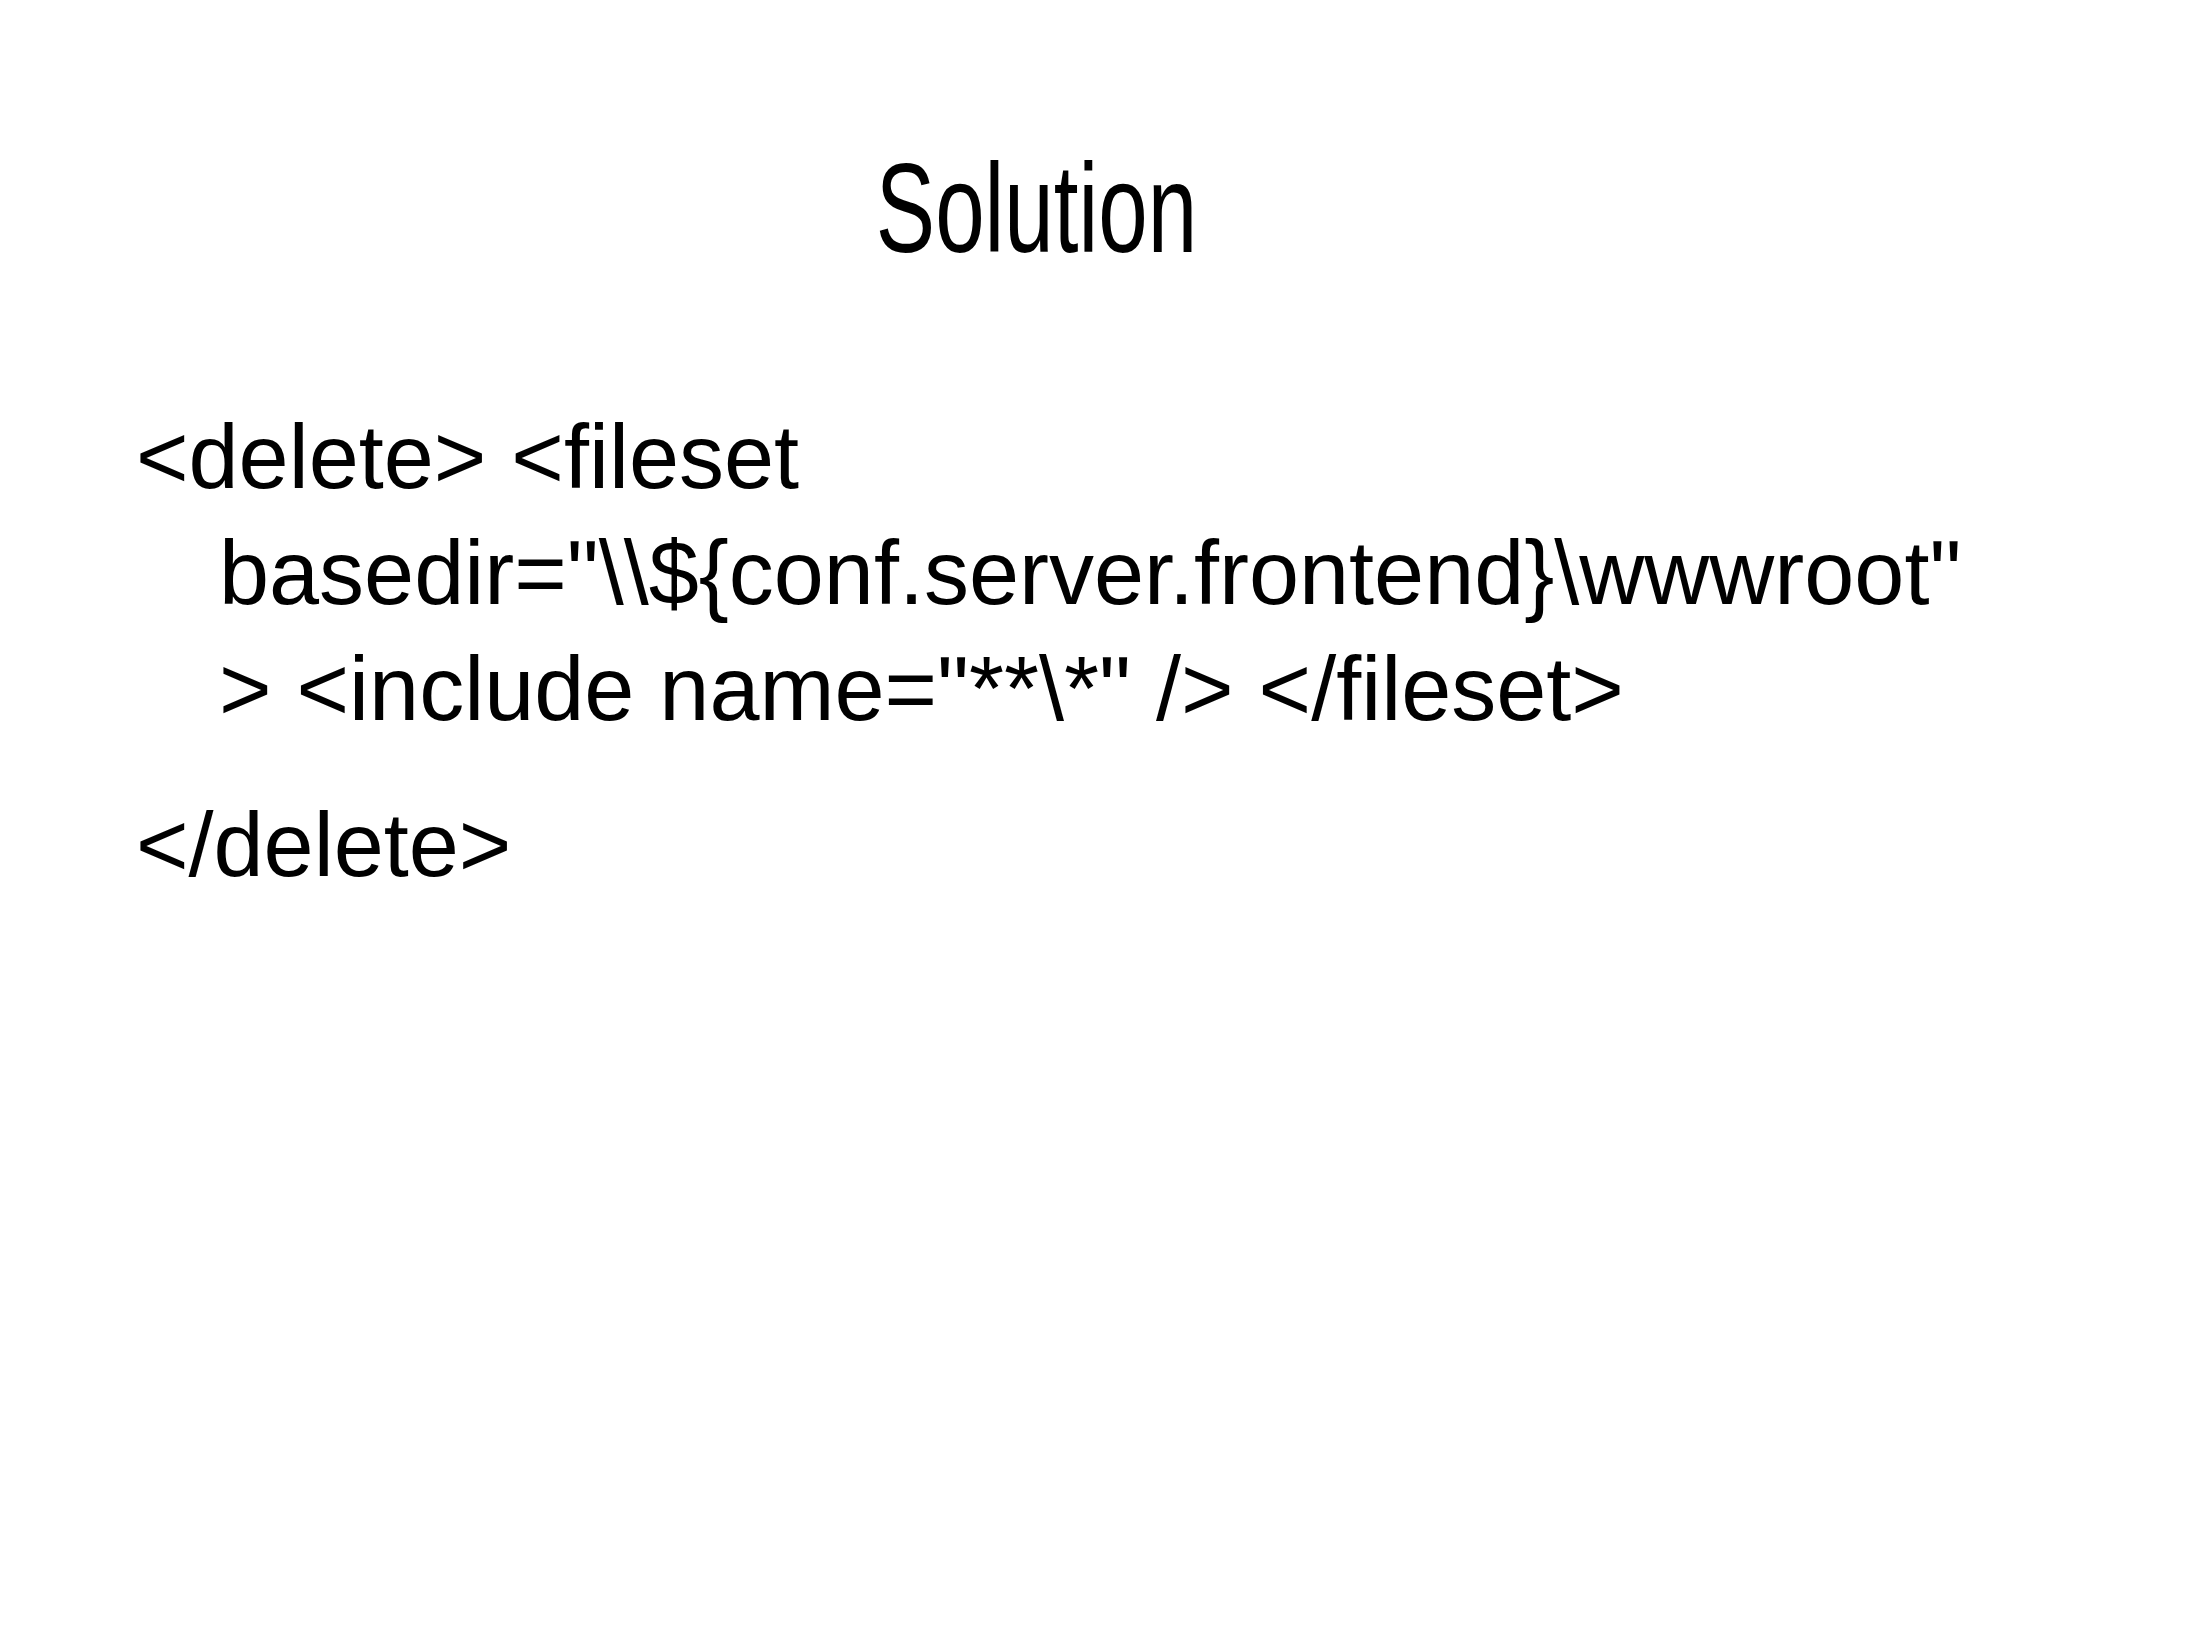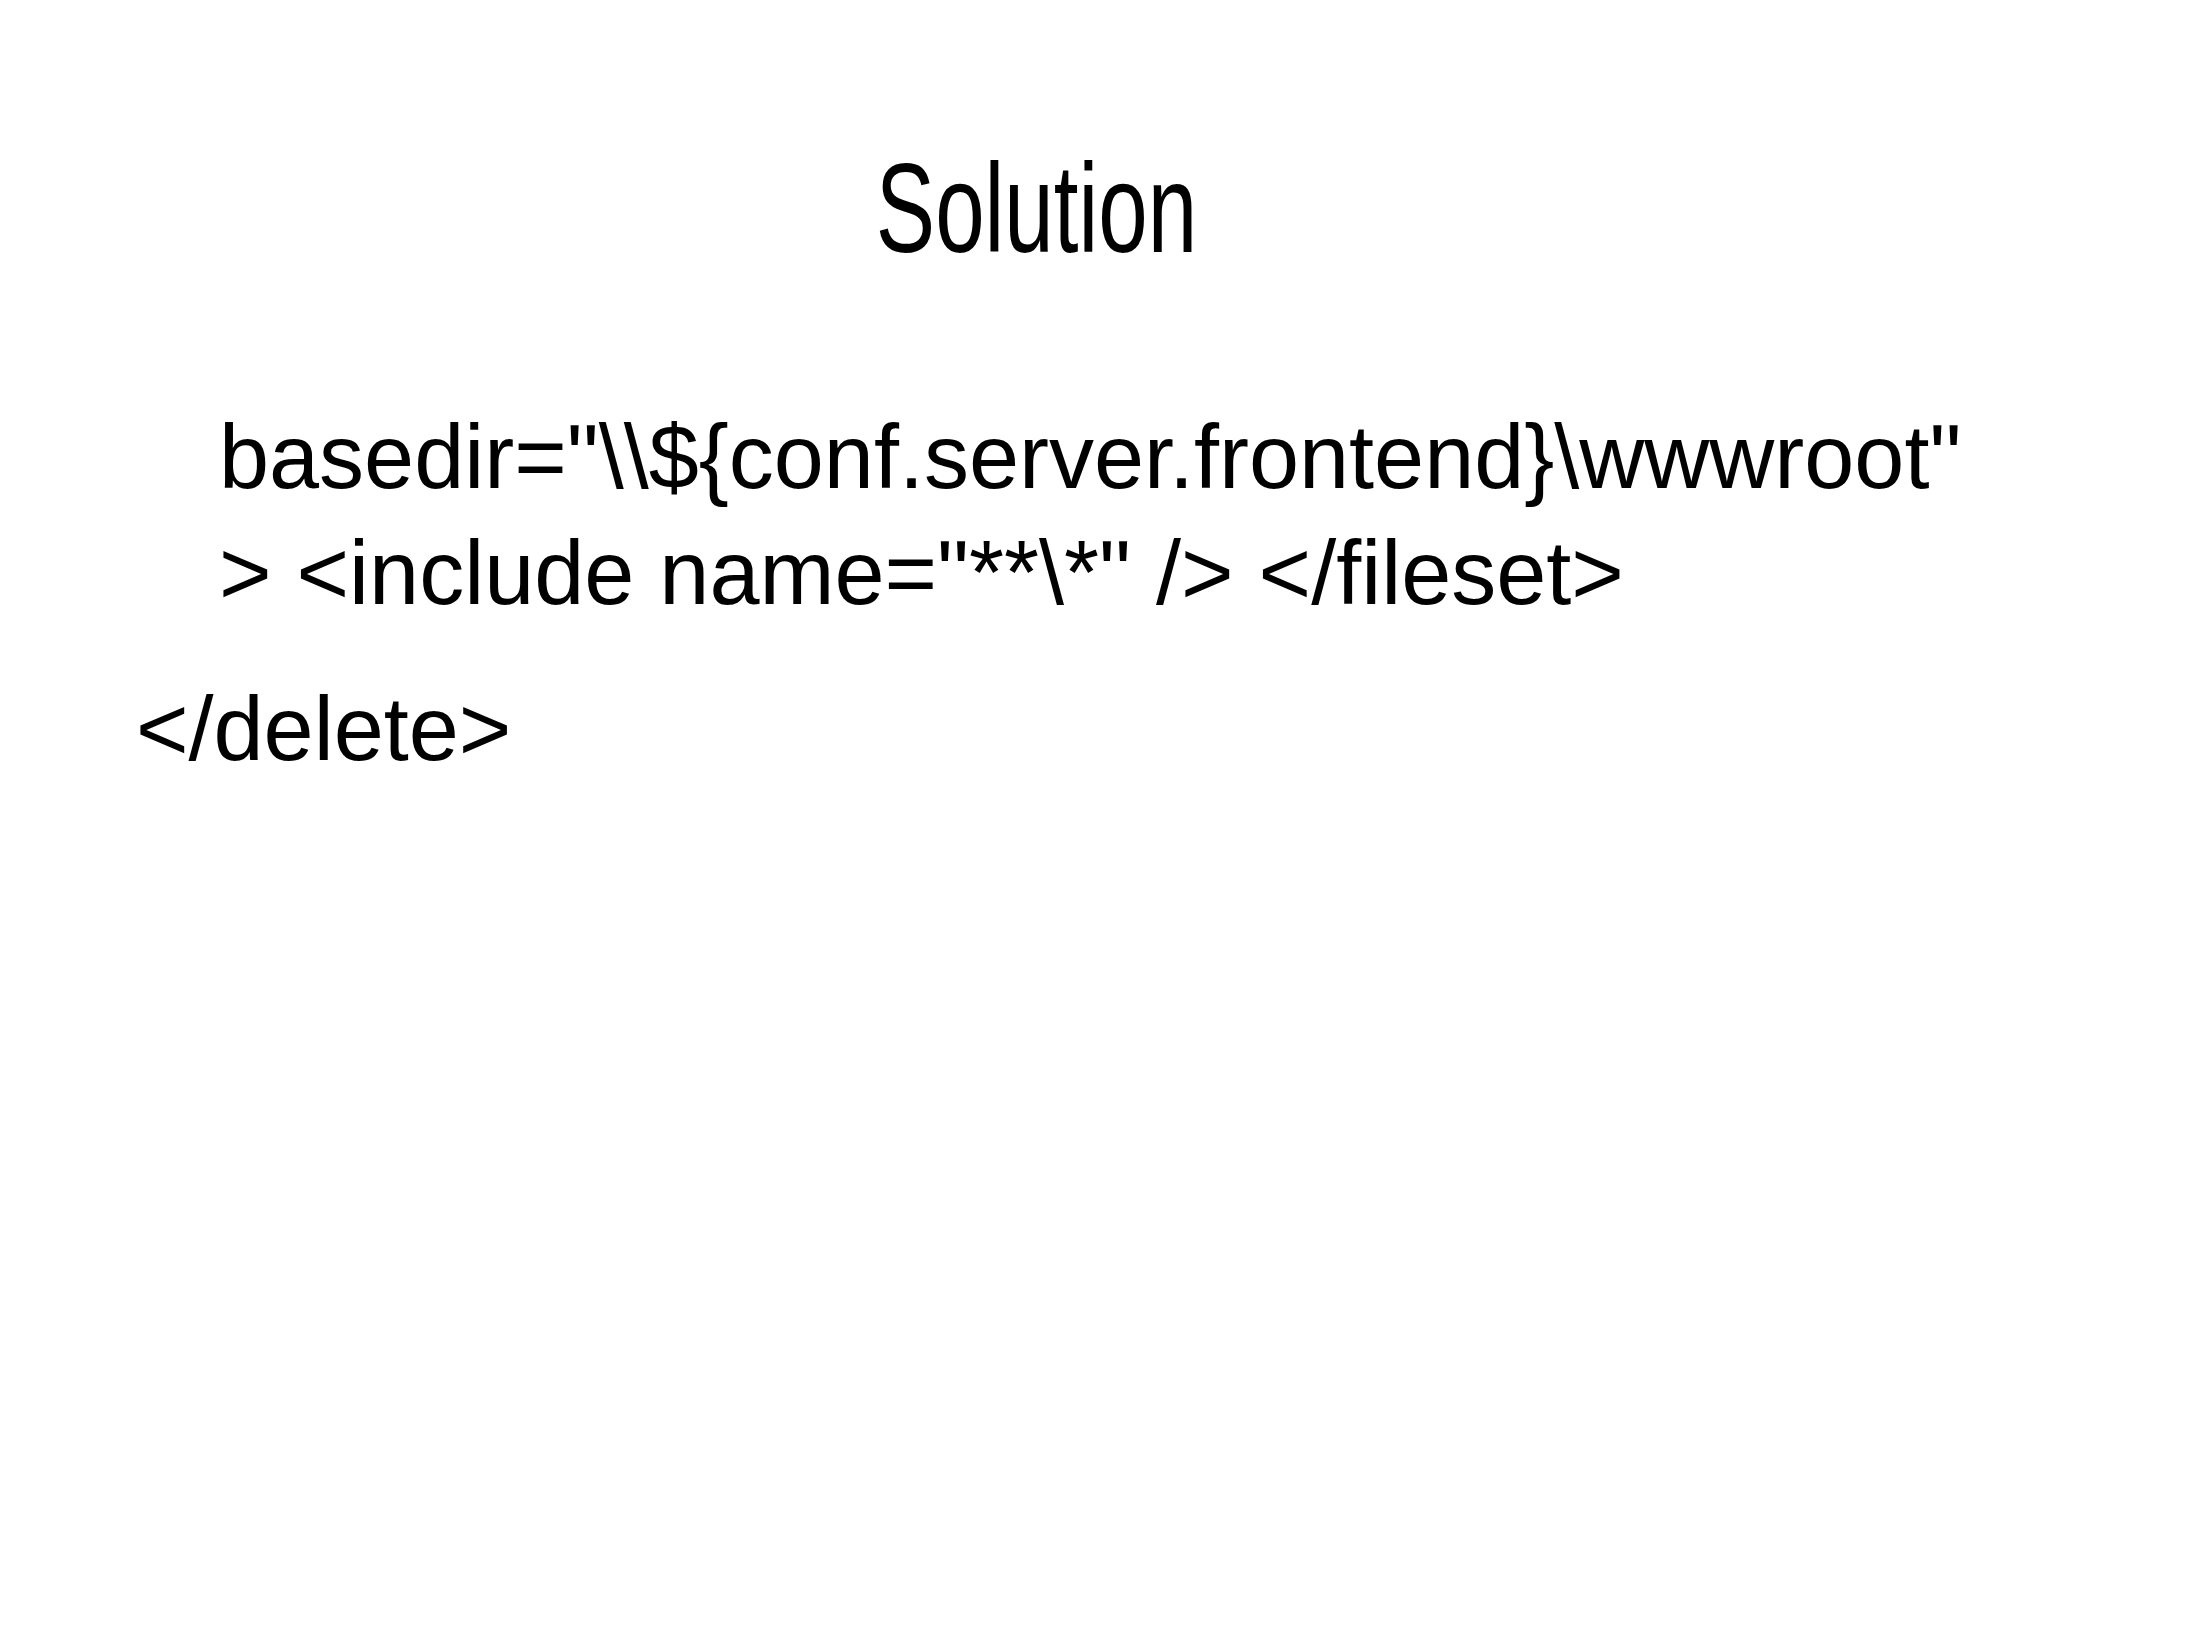--- a/index.html
+++ b/index.html
@@ -68,20 +68,21 @@
 </head>
 <body>
 
 <div class="slide">
 
   <h1 class="title"><span class="title-inner">Solution</span></h1>
 
   <div class="code">
 
     <p class="para para-1">
+      <span class="line">&lt;delete&gt; &lt;fileset</span>
       <span class="line indent">basedir="\\${conf.server.frontend}\wwwroot"</span>
       <span class="line indent">&gt; &lt;include name="**\*" /&gt; &lt;/fileset&gt;</span>
     </p>
 
     <p class="para para-2">
       <span class="line">&lt;/delete&gt;</span>
     </p>
 
   </div>
 

